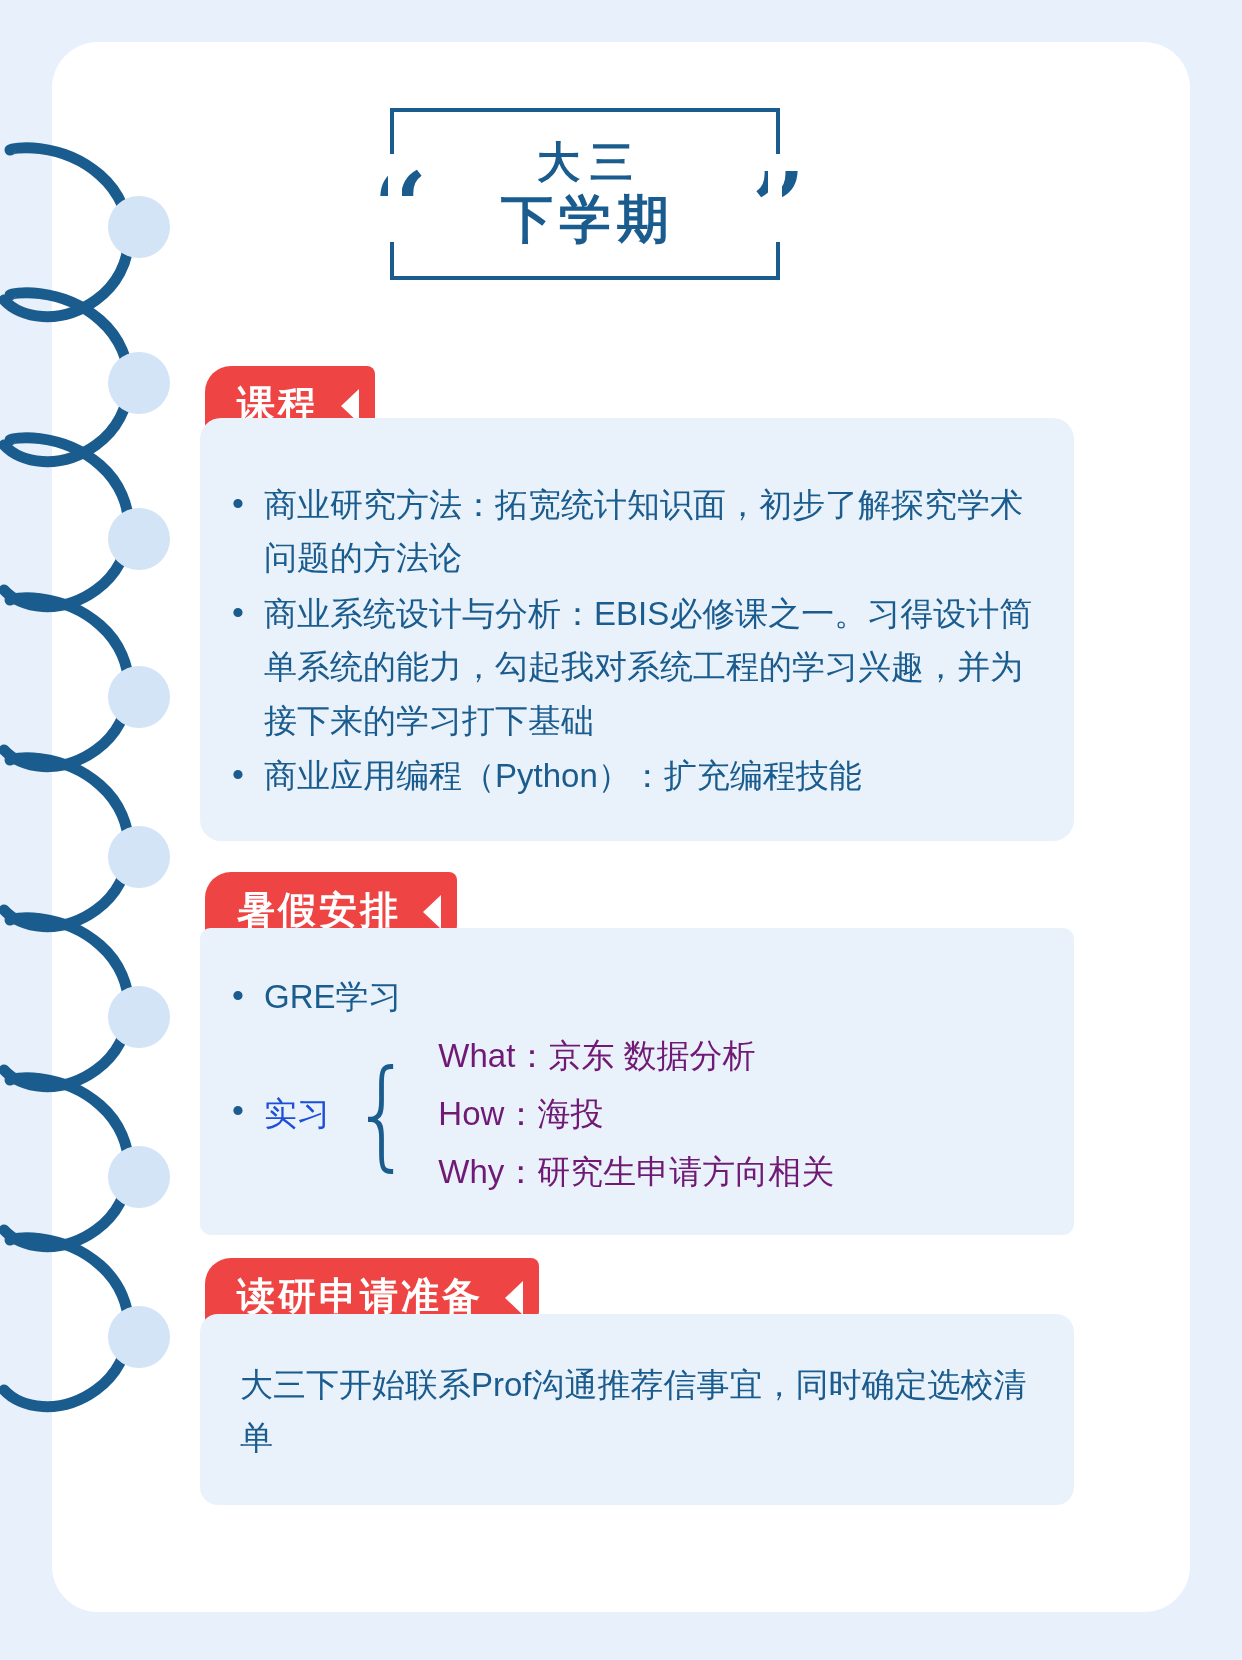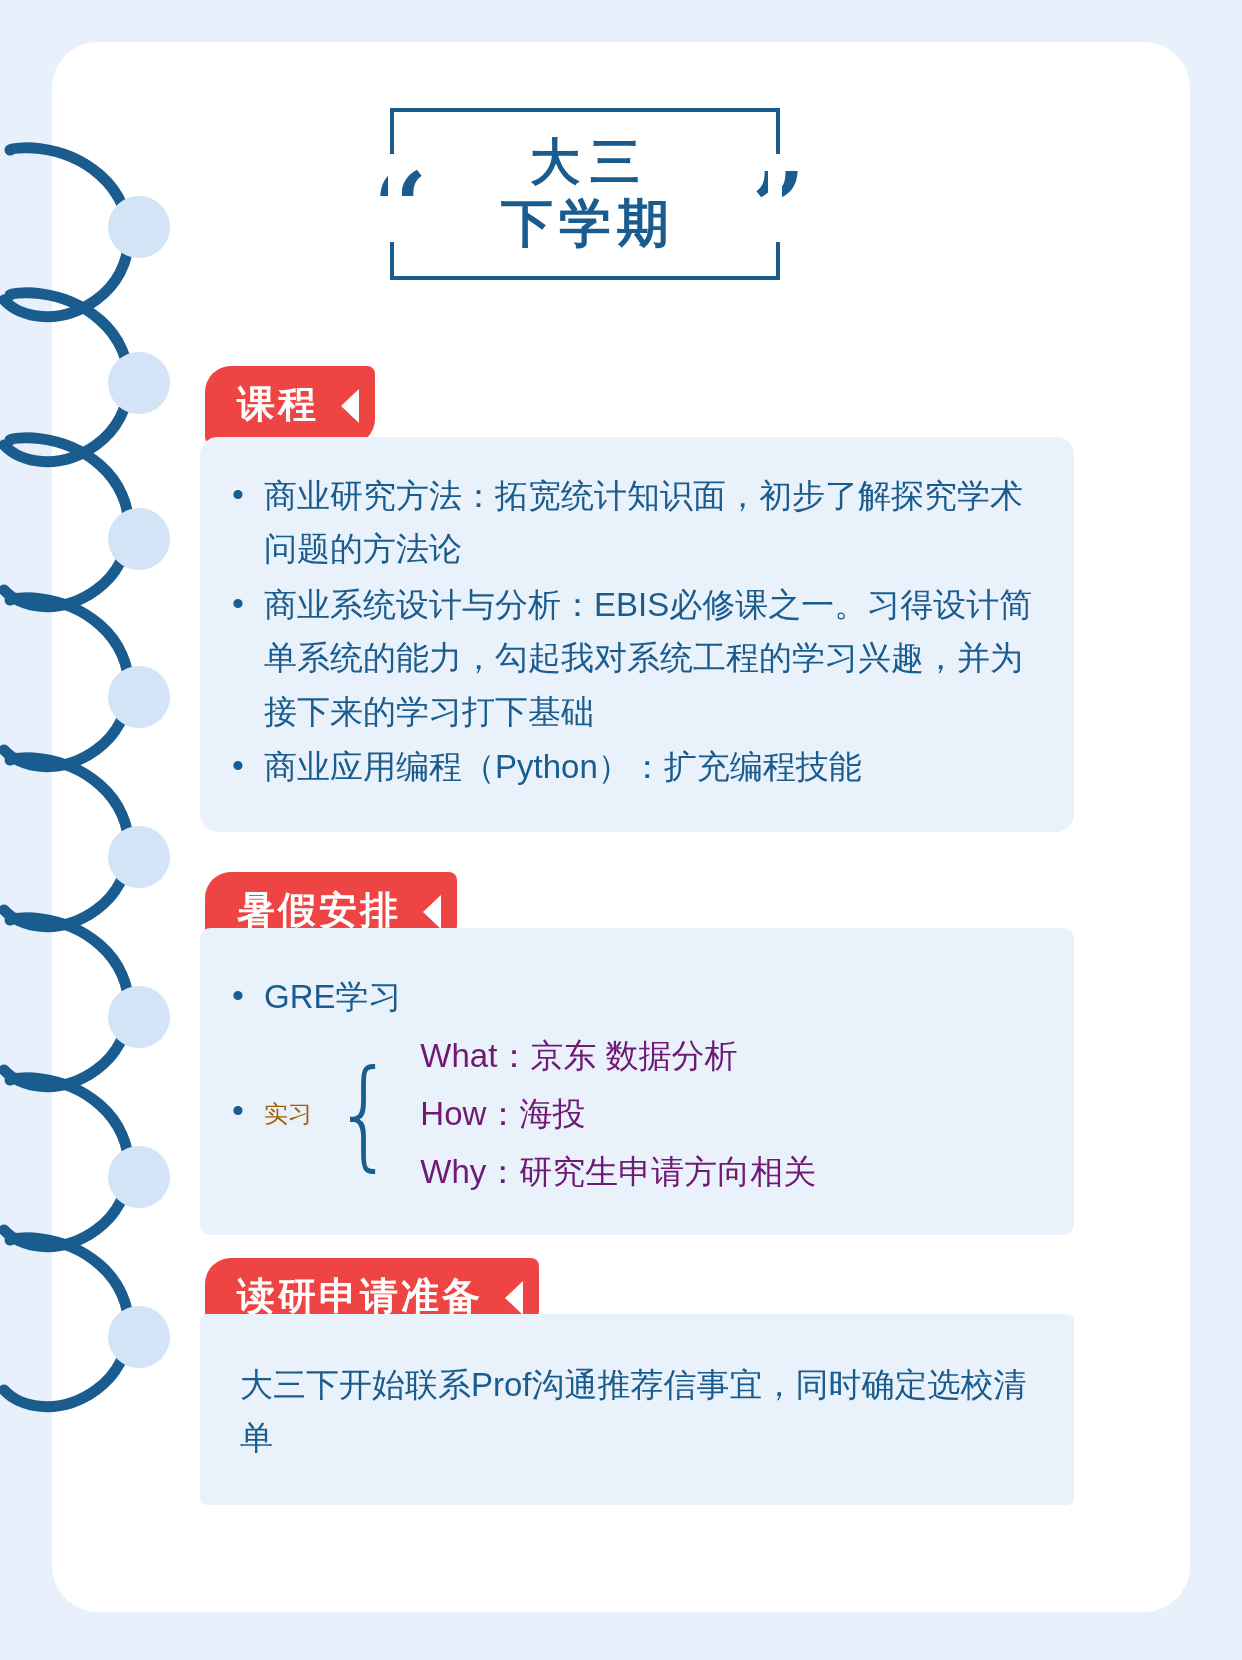--- a/index.html
+++ b/index.html
@@ -80,21 +80,21 @@
     position: absolute;
     inset: 0;
     display: flex;
     flex-direction: column;
     align-items: center;
     justify-content: center;
     color: #1b5c8f;
     font-weight: bold;
   }
   .title-line1 {
-    font-size: 50px;
+    font-size: 43px;
     letter-spacing: 10px;
     line-height: 1.15;
     text-indent: 10px;
   }
   .title-line2 {
     font-size: 52px;
     letter-spacing: 6px;
     line-height: 1.2;
     text-indent: 6px;
   }
@@ -190,22 +190,22 @@
   .intern-row::before {
     content: "•";
     position: absolute;
     left: 12px;
     top: 50%;
     transform: translateY(-60%);
     font-size: 34px;
     color: #1b5c8f;
   }
   .intern-label {
-    font-size: 24px;
-    color: #a16207;
+    font-size: 33px;
+    color: #1d4ed8;
     white-space: nowrap;
     text-align: right;
   }
   .brace {
     font-size: 120px;
     line-height: 0.95;
     color: #1b5c8f;
     font-family: "DejaVu Sans", sans-serif;
     margin: 0 18px 0 14px;
     font-weight: 300;
@@ -258,21 +258,21 @@
   <div class="title-frame"></div>
   <div class="title-text">
     <div class="title-line1">大三</div>
     <div class="title-line2">下学期</div>
   </div>
 </div>
 
 <div class="section" style="top:366px;">
   <div class="ribbon">课程</div>
 </div>
-<div class="panel" style="top:437px; padding:32px 40px 36px 20px;">
+<div class="panel" style="top:418px; padding:60px 40px 36px 20px;border-radius:21px;">
   <ul class="bullets">
     <li>商业研究方法：拓宽统计知识面，初步了解探究学术问题的方法论</li>
     <li>商业系统设计与分析：EBIS必修课之一。习得设计简单系统的能力，勾起我对系统工程的学习兴趣，并为接下来的学习打下基础</li>
     <li>商业应用编程（Python）：扩充编程技能</li>
   </ul>
 </div>
 
 <div class="section" style="top:872px;">
   <div class="ribbon">暑假安排</div>
 </div>
@@ -287,15 +287,15 @@
       <div>What：京东 数据分析</div>
       <div>How：海投</div>
       <div>Why：研究生申请方向相关</div>
     </div>
   </div>
 </div>
 
 <div class="section" style="top:1258px;">
   <div class="ribbon">读研申请准备</div>
 </div>
-<div class="panel" style="top:1314px; padding:44px 16px 40px 40px; min-height:186px;border-radius:7px;">
+<div class="panel" style="top:1314px; padding:44px 16px 40px 40px; min-height:186px;">
   <div class="plain-text">大三下开始联系Prof沟通推荐信事宜，同时确定选校清单</div>
 </div>
 
 </body></html>

